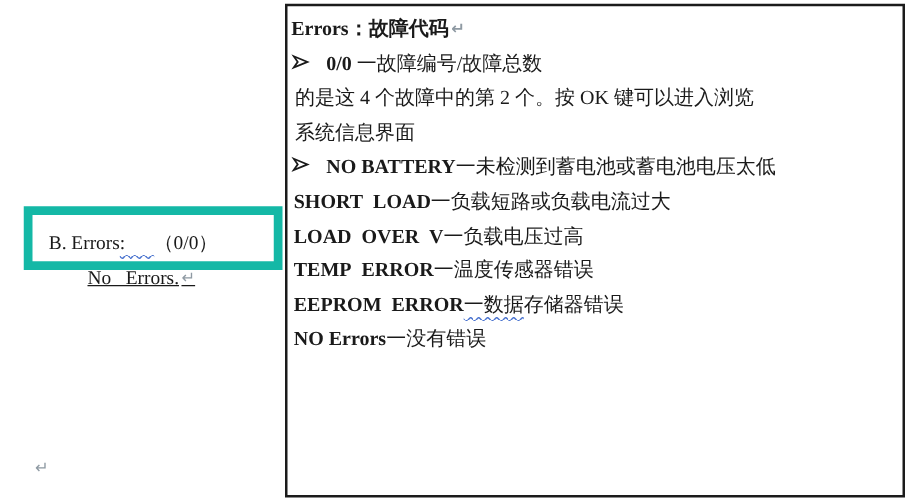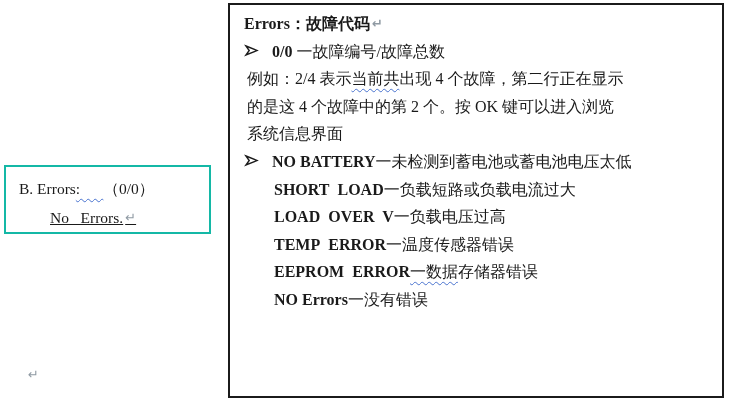--- a/index.html
+++ b/index.html
@@ -3,38 +3,38 @@
 <meta charset="utf-8">
 <style>
   * { margin:0; padding:0; box-sizing:border-box; }
   html,body { width:730px; height:401px; background:#ffffff; overflow:hidden; }
   body { font-family:"Liberation Serif","DejaVu Serif",serif; color:#1a1a1a; position:relative; }
 
   .canvas { position:absolute; inset:0; background:#ffffff; }
 
   
   .left-box {
-    position:absolute; left:4px; top:165px; width:207px; height:69px;
-    border:2px solid #14b8a6; background:#ffffff;
+    position:absolute; left:19px; top:165px; width:207px; height:51px;
+    border:7px solid #14b8a6; background:#ffffff;
     font-size:15.5px;
   }
   .lb-line1 { position:absolute; left:13px; top:12px; white-space:nowrap; }
   .lb-line2 { position:absolute; left:44px; top:42px; white-space:nowrap;text-decoration:underline; }
 
   
   .right-box {
     position:absolute; left:228px; top:3px; width:496px; height:395px;
     border:2px solid #1b1b1b; background:#ffffff;
-    padding:5px 6px 0 14px;
+    padding:5px 6px 0 3px;
     font-size:16px;
   }
   .line { height:27.6px; line-height:27.6px; white-space:nowrap; }
   .line.heading { font-weight:bold; }
   .line.para { margin-left:3px; }
-  .line.err  { margin-left:30px; }
+  .line.err  { margin-left:2px; }
   .b { font-weight:bold;text-align:center; }
 
   
   .squiggle {
     text-decoration-line:underline;
     text-decoration-style:wavy;
     text-decoration-color:#4a73cf;
     text-decoration-thickness:1px;
     text-underline-offset:4px;
   }
@@ -76,23 +76,20 @@
     <div class="line heading">
       <span>Errors：</span><span>故障代码</span><span class="retmark">↵</span>
     </div>
 
     <div class="line">
       <span class="bullet-icon"><svg width="15" height="15" viewBox="0 0 15 15">
             <path d="M2 3 L13 7.5 L2 12 L5.2 7.5 Z" fill="#ffffff" stroke="#1a1a1a" stroke-width="1.4" stroke-linejoin="miter"></path>
           </svg></span><span class="b">0/0</span><span>&nbsp;一故障编号/故障总数</span>
     </div>
 
-    <div class="line para">
-      <span>例如：2/4 表示</span><span class="squiggle">当前共</span><span>出现 4 个故障，第二行正在显示</span>
-    </div>
 
     <div class="line para">的是这 4 个故障中的第 2 个。按 OK 键可以进入浏览</div>
 
 
     <div class="line para">系统信息界面</div>
 
     <div class="line">
       <span class="bullet-icon"><svg width="15" height="15" viewBox="0 0 15 15">
             <path d="M2 3 L13 7.5 L2 12 L5.2 7.5 Z" fill="#ffffff" stroke="#1a1a1a" stroke-width="1.4" stroke-linejoin="miter"></path>
           </svg></span><span class="b">NO BATTERY</span><span>一未检测到蓄电池或蓄电池电压太低</span>

